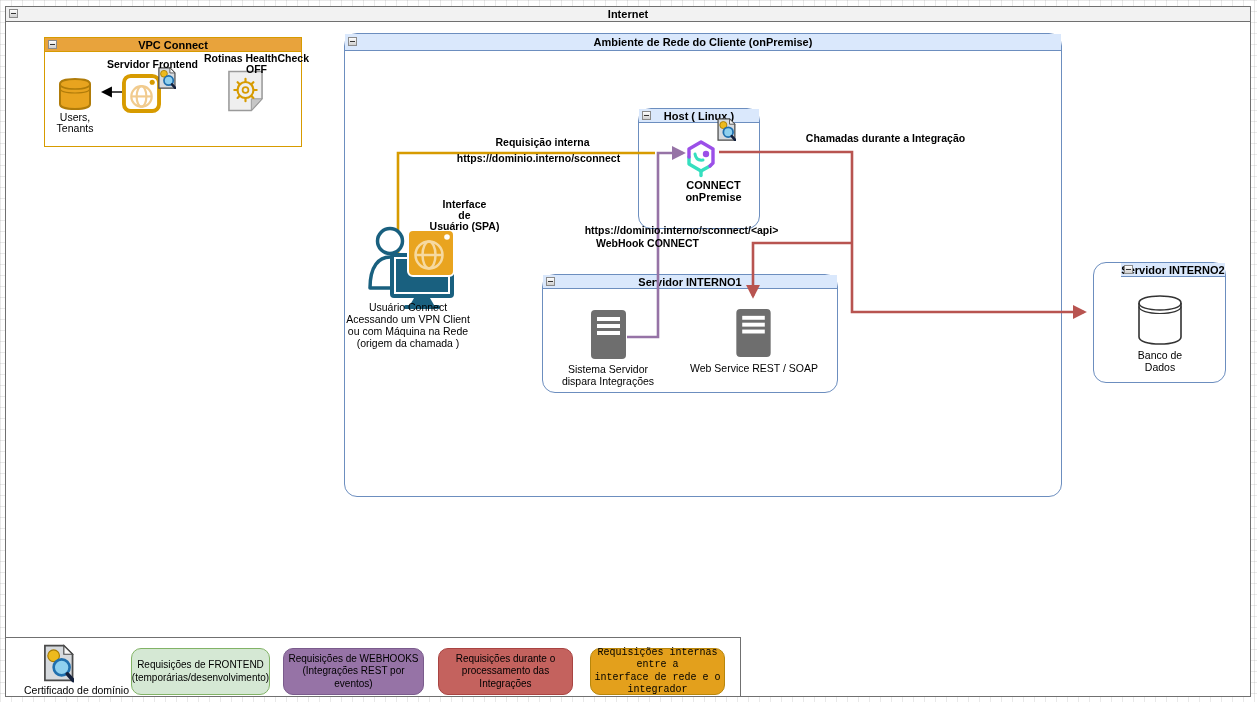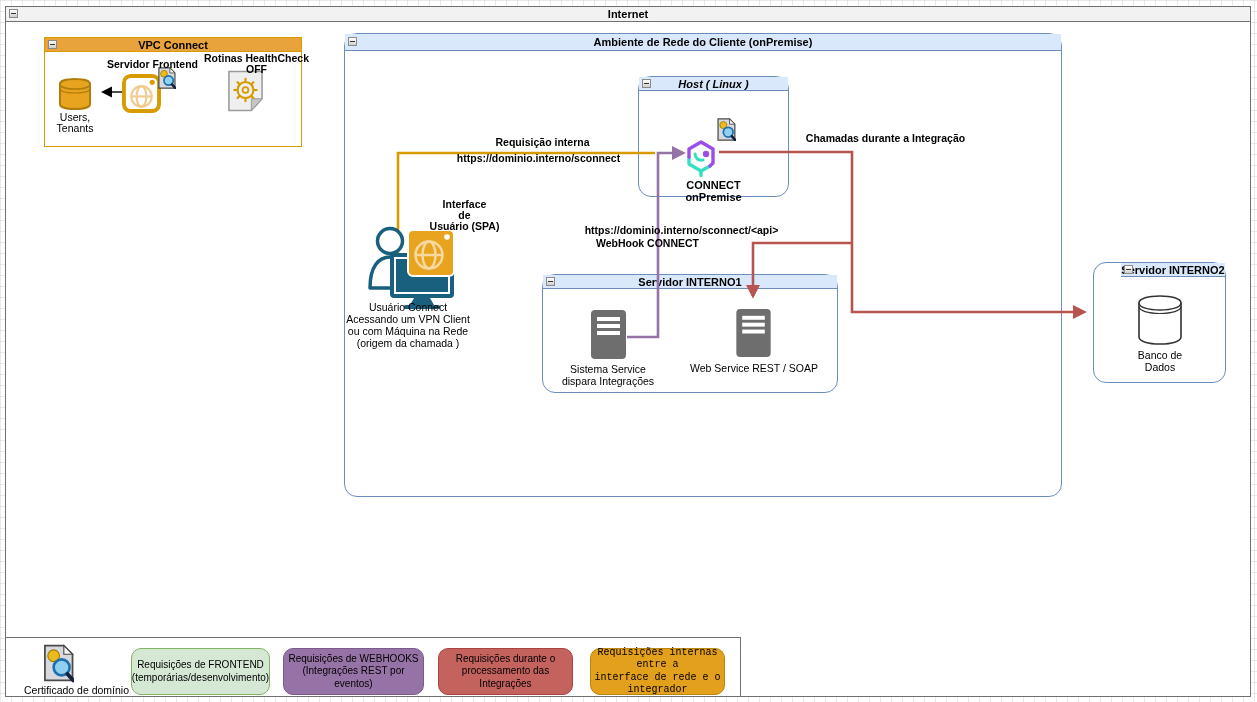--- a/index.html
+++ b/index.html
@@ -57,21 +57,21 @@
     </div>
   </div>
 
   <div class="box blue h17" style="left:344px;top:33px;width:718px;height:464px;">
     <div class="hdr">
       <div class="collapse"></div>
       <span>Ambiente de Rede do Cliente (onPremise)</span>
     </div>
   </div>
 
-  <div class="box blue h14" style="left:638px;top:76px;width:151px;height:121px;font-style:italic;">
+  <div class="box blue h14" style="left:638px;top:108px;width:122px;height:121px;">
     <div class="hdr">
       <div class="collapse"></div>
       <span>Host ( Linux )</span>
     </div>
   </div>
 
   <div class="box blue h14" style="left:542px;top:274px;width:296px;height:119px;">
     <div class="hdr">
       <div class="collapse"></div>
       <span>Servidor INTERNO1</span>
@@ -216,21 +216,21 @@
       <span>Usuário (SPA)</span>
   </div>
   <div class="lbl" style="left:408px;top:301px;">
     <span>Usuário Connect</span>
       <span>Acessando um VPN Client</span>
       <span>ou com Máquina na Rede</span>
       <span>(origem da chamada )</span>
   </div>
 
   <div class="lbl" style="left:608px;top:363px;">
-    <span>Sistema Service</span>
+    <span>Sistema Servidor</span>
       <span>dispara Integrações</span>
   </div>
   <div class="lbl" style="left:754px;top:362px;">
     <span>Web Service REST / SOAP</span>
   </div>
 
   <div class="lbl" style="left:1160px;top:349px;">
     <span>Banco de</span>
       <span>Dados</span>
   </div>

